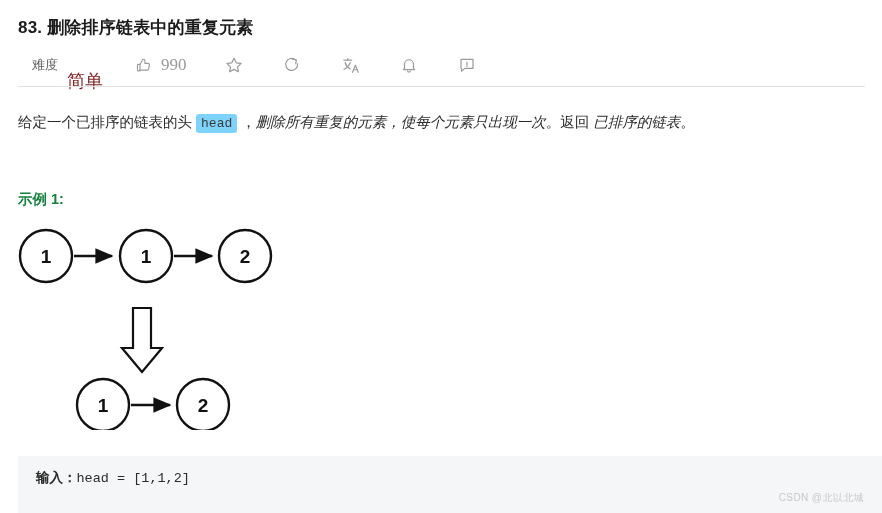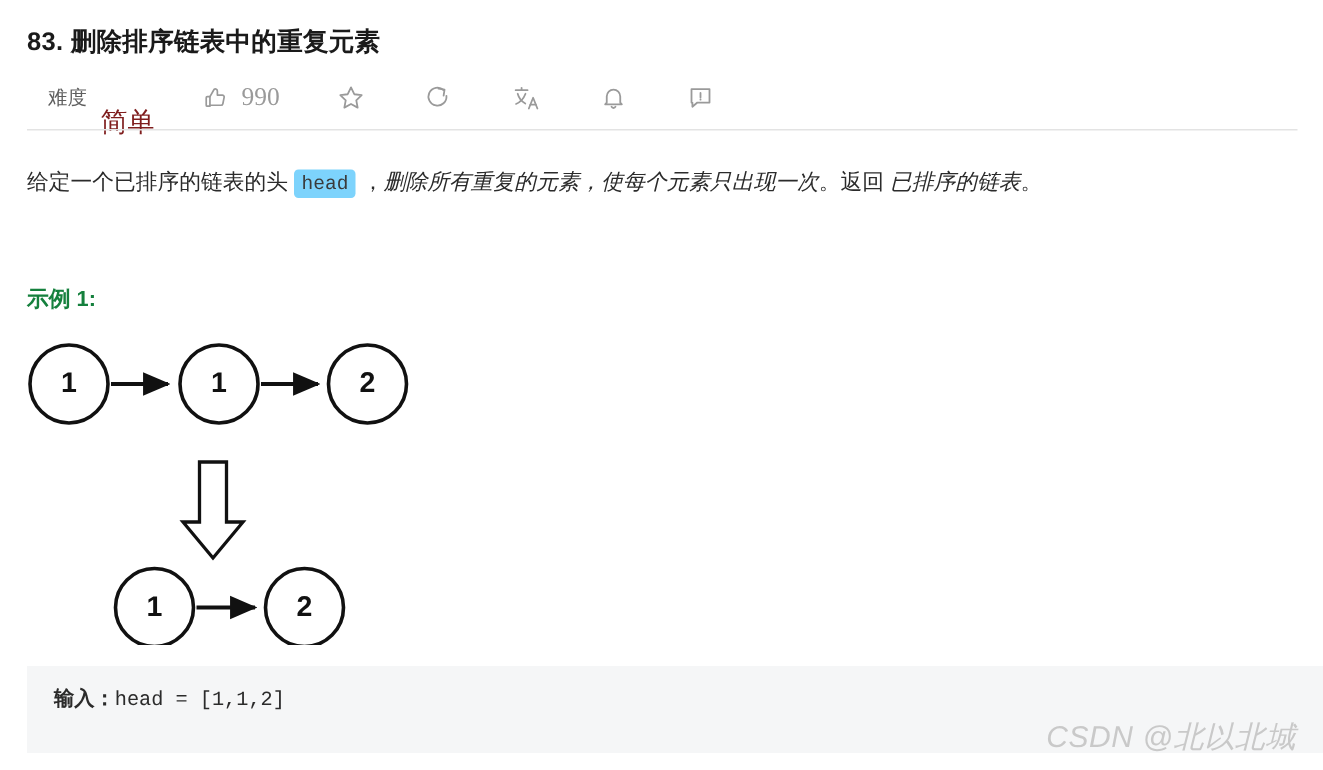--- a/index.html
+++ b/index.html
@@ -113,21 +113,21 @@
     top: 218px;
     width: 882px;
     height: 212px;
   }
   .diagram svg { display: block; }
 
   
   .code-block {
     position: absolute;
     left: 18px;
-    top: 444px;
+    top: 456px;
     width: 864px;
     height: 58px;
     background: #f5f6f7;
     box-sizing: border-box;
     padding: 11px 0 0 18px;
   }
   .code-line {
     font-family: "Liberation Mono", "DejaVu Sans Mono", monospace;
     font-size: 13.5px;
     line-height: 22px;
@@ -137,25 +137,24 @@
   .code-line b {
     font-family: "Liberation Sans", "DejaVu Sans", sans-serif;
     font-weight: bold;
   }
 
   
   .watermark {
     position: absolute;
     right: 18px;
     bottom: 8px;
-    font-size: 20px;
+    font-size: 10px;
     color: #c9c9c9;
     white-space: nowrap;
     letter-spacing: 0.4px;
-    font-style: italic;
   }
 </style>
 </head>
 <body>
 
 <div class="page-title">83. 删除排序链表中的重复元素</div>
 
 <div class="meta-bar">
 
   <span class="difficulty-label">难度</span>

